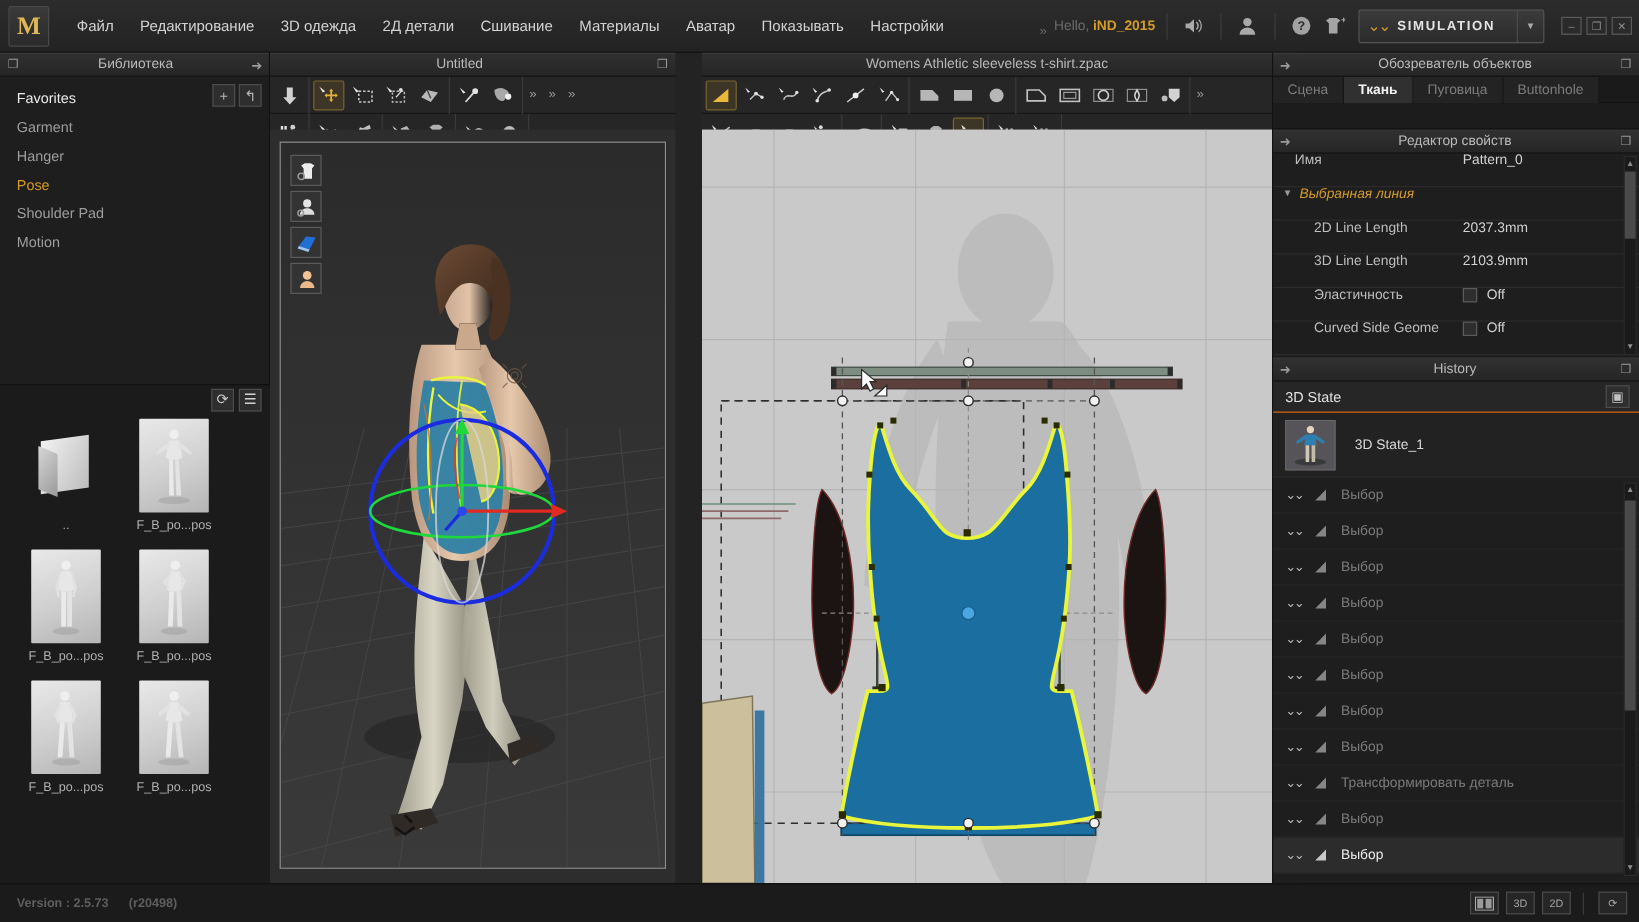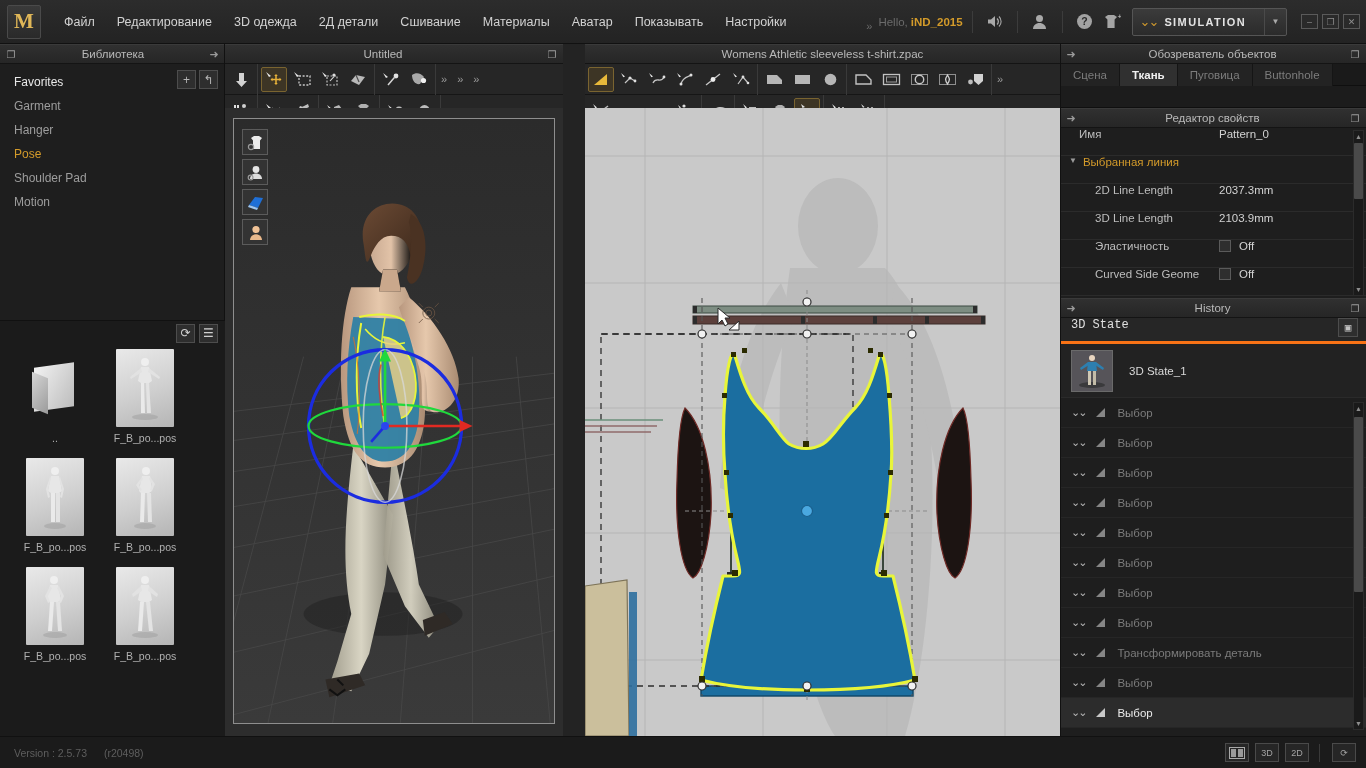--- a/index.html
+++ b/index.html
@@ -115,21 +115,21 @@
     position:absolute; left:6px; top:26px; width:16px; height:36px;
     background:linear-gradient(120deg,#d6d6d6,#9a9a9a); transform:skewY(22deg);
   }
   .mann { position:absolute; left:50%; top:6px; transform:translateX(-50%); }
   .file-label { font-size:10.5px; color:#b0b0b0; }
 
   .statusbar {
     position:absolute; left:0; top:736px; width:1366px; height:32px;
     background:#1b1b1b; border-top:1px solid #111; display:flex; align-items:center;
   }
-  .ver { color:#5e5e5e; font-size:10.5px; padding-left:14px; }
+  .ver { color:#5e5e5e; font-size:10.5px; padding-left:14px;font-weight:bold; }
   .ver .rev { margin-left:14px; }
   .sb-right { margin-left:auto; display:flex; align-items:center; padding-right:10px;justify-content:center; }
   .sb-btn {
     width:24px; height:19px; border:1px solid #4a4a4a; background:#262626;
     display:flex; align-items:center; justify-content:center;
     color:#a4a4a4; font-size:9px; margin-left:6px; cursor:pointer;
   }
   .sb-sep { width:1px; height:18px; background:#3a3a3a; margin:0 6px 0 10px; }
 
   
@@ -176,34 +176,34 @@
   .ob-body { height:22px; background:#1c1c1c; border-bottom:1px solid #0f0f0f; }
 
   .prop-row {
     display:flex; height:28px; border-bottom:1px solid #2b2b2b;
     padding-left:18px; font-size:11.5px;
   }
   .prop-row .pname { color:#bdbdbd; width:140px; }
   .prop-row .pval { color:#d2d2d2; }
   .prop-row.group { padding-left:8px; color:#d49b2a; }
   .prop-row.group .tri { color:#9a9a9a; font-size:8px; margin-right:6px; }
-  .prop-row.group .pname { color:#d49b2a; width:auto; }
+  .prop-row.group .pname { color:#d49b2a; width:auto;font-style:italic; }
   .prop-row.indent { padding-left:34px; }
   .prop-row.indent .pname { width:124px; }
   .chk { width:12px; height:12px; border:1px solid #5a5a5a; background:#2e2e2e; margin-right:8px; display:inline-block; }
 
   .scroll-track {
     position:absolute; right:2px; width:11px; background:#1a1a1a; border:1px solid #2b2b2b;
   }
   .scroll-thumb { position:absolute; left:0; width:9px; background:#4a4a4a; border-radius:1px; }
   .scroll-arr { position:absolute; left:0; width:9px; height:11px; color:#8d8d8d; font-size:7px; text-align:center; line-height:11px; }
 
   .hist-head {
-    height:26px; display:flex; padding-left:10px;
-    background:#262626; border-bottom:3px solid #f97316; color:#e0e0e0; font-size:12px;font-family:Liberation Mono, monospace;
+    height:26px; display:flex; align-items:center; padding-left:10px;
+    background:#262626; border-bottom:1px solid #f97316; color:#e0e0e0; font-size:12px;
   }
   .hist-head .hbtn {
     margin-left:auto; margin-right:8px; width:20px; height:19px; border:1px solid #4d4d4d;
     background:#2e2e2e; display:flex; align-items:center; justify-content:center; color:#c2c2c2; font-size:11px;
     cursor:pointer;
   }
   .state-row { height:54px; display:flex; align-items:center; padding-left:10px; border-bottom:1px solid #2a2a2a; background:#222; }
   .state-thumb { width:42px; height:42px; border:1px solid #6a6a6a; background:#4e4e52; position:relative; overflow:hidden; }
   .state-lbl { margin-left:16px; color:#d8d8d8; font-size:11.5px; }
   .hist-list { position:relative; overflow:hidden; }

